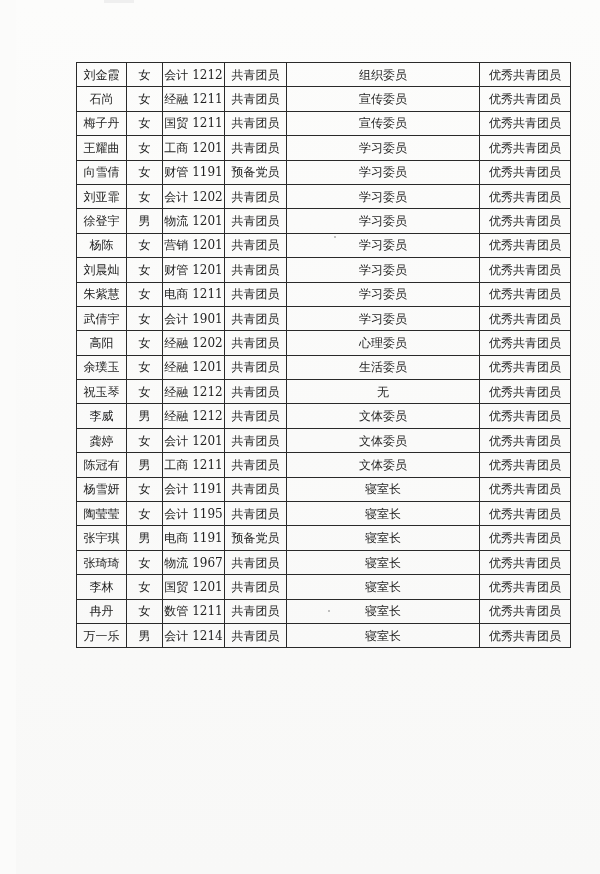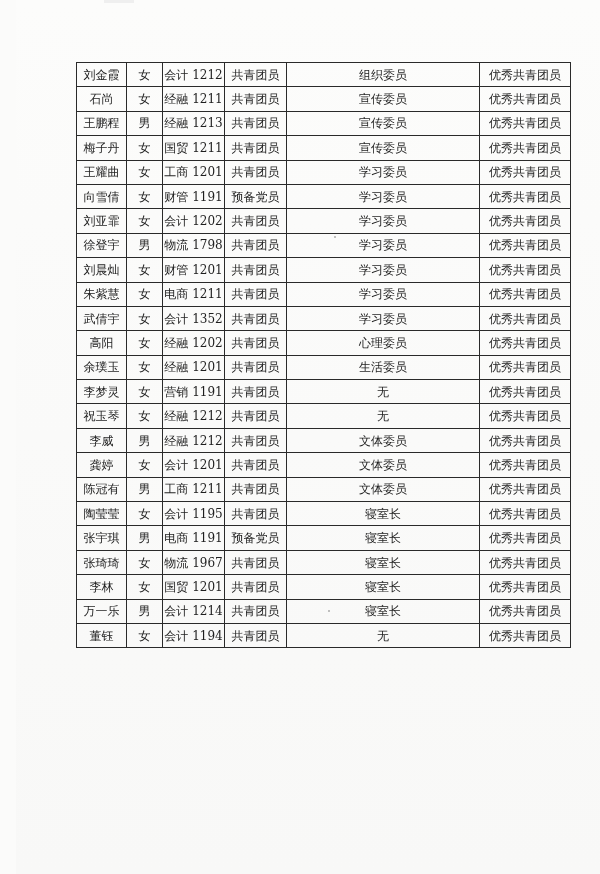--- a/index.html
+++ b/index.html
@@ -88,28 +88,20 @@
         </tr>
         <tr>
           <td>石尚</td>
           <td>女</td>
           <td>经融 1211</td>
           <td>共青团员</td>
           <td>宣传委员</td>
           <td>优秀共青团员</td>
         </tr>
         <tr>
-          <td>王鹏程</td>
-          <td>男</td>
-          <td>经融 1213</td>
-          <td>共青团员</td>
-          <td>宣传委员</td>
-          <td>优秀共青团员</td>
-        </tr>
-        <tr>
           <td>梅子丹</td>
           <td>女</td>
           <td>国贸 1211</td>
           <td>共青团员</td>
           <td>宣传委员</td>
           <td>优秀共青团员</td>
         </tr>
         <tr>
           <td>王耀曲</td>
           <td>女</td>
@@ -130,21 +122,29 @@
           <td>刘亚霏</td>
           <td>女</td>
           <td>会计 1202</td>
           <td>共青团员</td>
           <td>学习委员</td>
           <td>优秀共青团员</td>
         </tr>
         <tr>
           <td>徐登宇</td>
           <td>男</td>
-          <td>物流 1798</td>
+          <td>物流 1201</td>
+          <td>共青团员</td>
+          <td>学习委员</td>
+          <td>优秀共青团员</td>
+        </tr>
+        <tr>
+          <td>杨陈</td>
+          <td>女</td>
+          <td>营销 1201</td>
           <td>共青团员</td>
           <td>学习委员</td>
           <td>优秀共青团员</td>
         </tr>
         <tr>
           <td>刘晨灿</td>
           <td>女</td>
           <td>财管 1201</td>
           <td>共青团员</td>
           <td>学习委员</td>
@@ -154,21 +154,21 @@
           <td>朱紫慧</td>
           <td>女</td>
           <td>电商 1211</td>
           <td>共青团员</td>
           <td>学习委员</td>
           <td>优秀共青团员</td>
         </tr>
         <tr>
           <td>武倩宇</td>
           <td>女</td>
-          <td>会计 1352</td>
+          <td>会计 1901</td>
           <td>共青团员</td>
           <td>学习委员</td>
           <td>优秀共青团员</td>
         </tr>
         <tr>
           <td>高阳</td>
           <td>女</td>
           <td>经融 1202</td>
           <td>共青团员</td>
           <td>心理委员</td>
@@ -176,57 +176,57 @@
         </tr>
         <tr>
           <td>余璞玉</td>
           <td>女</td>
           <td>经融 1201</td>
           <td>共青团员</td>
           <td>生活委员</td>
           <td>优秀共青团员</td>
         </tr>
         <tr>
-          <td>李梦灵</td>
-          <td>女</td>
-          <td>营销 1191</td>
+          <td>祝玉琴</td>
+          <td>女</td>
+          <td>经融 1212</td>
           <td>共青团员</td>
           <td>无</td>
           <td>优秀共青团员</td>
         </tr>
         <tr>
-          <td>祝玉琴</td>
-          <td>女</td>
+          <td>李威</td>
+          <td>男</td>
           <td>经融 1212</td>
           <td>共青团员</td>
-          <td>无</td>
-          <td>优秀共青团员</td>
-        </tr>
-        <tr>
-          <td>李威</td>
-          <td>男</td>
-          <td>经融 1212</td>
-          <td>共青团员</td>
           <td>文体委员</td>
           <td>优秀共青团员</td>
         </tr>
         <tr>
           <td>龚婷</td>
           <td>女</td>
           <td>会计 1201</td>
           <td>共青团员</td>
           <td>文体委员</td>
           <td>优秀共青团员</td>
         </tr>
         <tr>
           <td>陈冠有</td>
           <td>男</td>
           <td>工商 1211</td>
           <td>共青团员</td>
           <td>文体委员</td>
+          <td>优秀共青团员</td>
+        </tr>
+        <tr>
+          <td>杨雪妍</td>
+          <td>女</td>
+          <td>会计 1191</td>
+          <td>共青团员</td>
+          <td>寝室长</td>
           <td>优秀共青团员</td>
         </tr>
         <tr>
           <td>陶莹莹</td>
           <td>女</td>
           <td>会计 1195</td>
           <td>共青团员</td>
           <td>寝室长</td>
           <td>优秀共青团员</td>
         </tr>
@@ -248,33 +248,33 @@
         </tr>
         <tr>
           <td>李林</td>
           <td>女</td>
           <td>国贸 1201</td>
           <td>共青团员</td>
           <td>寝室长</td>
           <td>优秀共青团员</td>
         </tr>
         <tr>
+          <td>冉丹</td>
+          <td>女</td>
+          <td>数管 1211</td>
+          <td>共青团员</td>
+          <td>寝室长</td>
+          <td>优秀共青团员</td>
+        </tr>
+        <tr>
           <td>万一乐</td>
           <td>男</td>
           <td>会计 1214</td>
           <td>共青团员</td>
           <td>寝室长</td>
-          <td>优秀共青团员</td>
-        </tr>
-        <tr>
-          <td>董钰</td>
-          <td>女</td>
-          <td>会计 1194</td>
-          <td>共青团员</td>
-          <td>无</td>
           <td>优秀共青团员</td>
         </tr>
       </tbody>
   </table>
 
   <div class="speck" style="left:318px; top:236px;"></div>
   <div class="speck" style="left:312px; top:610px;"></div>
 </div>
 
 </body></html>

